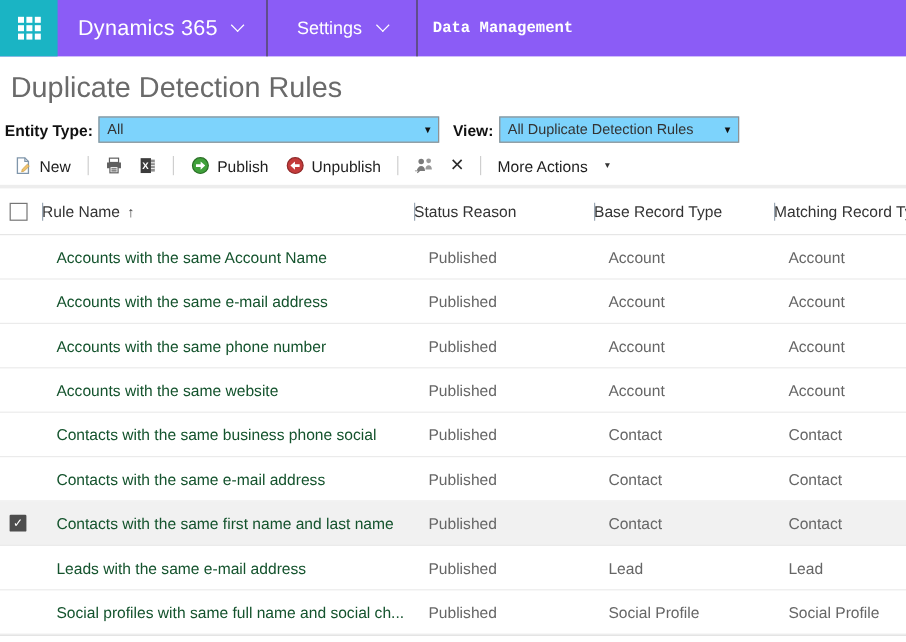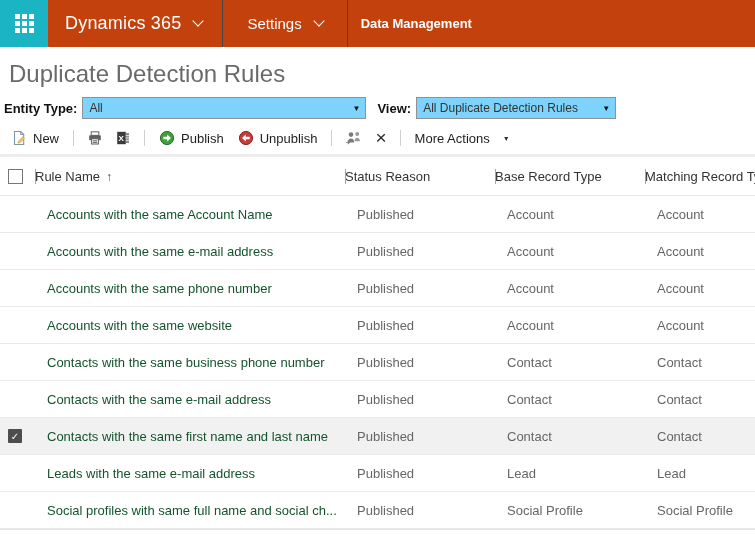--- a/index.html
+++ b/index.html
@@ -2,28 +2,28 @@
 <html><head>
 <meta charset="utf-8">
 <style>
   html,body{margin:0;padding:0;}
   body{
     width:755px;height:535px;overflow:hidden;background:#fff;position:relative;
     font-family:"Liberation Sans","DejaVu Sans",sans-serif;
     -webkit-font-smoothing:antialiased;
   }
   
-  .topbar{height:47px;background:#c2410c;display:flex;align-items:stretch;color:#fff;}
+  .topbar{height:47px;background:#8b5cf6;display:flex;align-items:stretch;color:#fff;}
   .tile{width:48px;background:#1ab4c4;display:flex;align-items:center;justify-content:center;cursor:pointer;}
   .waffle{display:grid;grid-template-columns:repeat(3,5px);grid-gap:2px;}
   .waffle span{width:5px;height:5px;background:#fff;}
   .tb-sec{display:flex;align-items:center;cursor:pointer;}
   .tb-brand{padding:0 20px 0 17px;font-size:18px;font-weight:400;letter-spacing:.2px;}
   .tb-area{padding:0 24px;font-size:15px;text-align:right;}
-  .tb-page{padding:0 13px;font-size:13px;font-weight:700;cursor:default;}
+  .tb-page{padding:0 13px;font-size:13px;font-weight:700;cursor:default;font-family:Liberation Mono, monospace;}
   .tb-div{width:1px;background:#454545;}
   .chev{display:inline-block;width:7px;height:7px;border-right:1.5px solid #fff;border-bottom:1.5px solid #fff;
         transform:rotate(45deg);margin-left:13px;margin-top:-5px;}
   
   .page-title{margin:13px 0 0 9px;font-size:24px;font-weight:300;color:#6a6a6a;line-height:28px;}
   
   .filters{display:flex;align-items:center;margin:8px 0 0 4px;height:24px;font-size:13px;}
   .flabel{font-weight:700;color:#111;white-space:nowrap;}
   .selectbox{display:flex;align-items:center;justify-content:space-between;border:1px solid #919191;
              height:20px;padding:0 5px 0 6px;margin-left:5px;background:#7dd3fc;font-size:12px;color:#333;cursor:pointer;}
@@ -241,21 +241,21 @@
     <div class="cell-name">Accounts with the same website</div>
     <div class="cell-text">Published</div>
     <div class="cell-text">Account</div>
     <div class="cell-text">Account</div>
   </div>
 
   <div class="g-row">
     <div class="cell-check">
       
     </div>
-    <div class="cell-name">Contacts with the same business phone number</div>
+    <div class="cell-name">Contacts with the same business phone social</div>
     <div class="cell-text">Published</div>
     <div class="cell-text">Contact</div>
     <div class="cell-text">Contact</div>
   </div>
 
   <div class="g-row">
     <div class="cell-check">
       
     </div>
     <div class="cell-name">Contacts with the same e-mail address</div>

